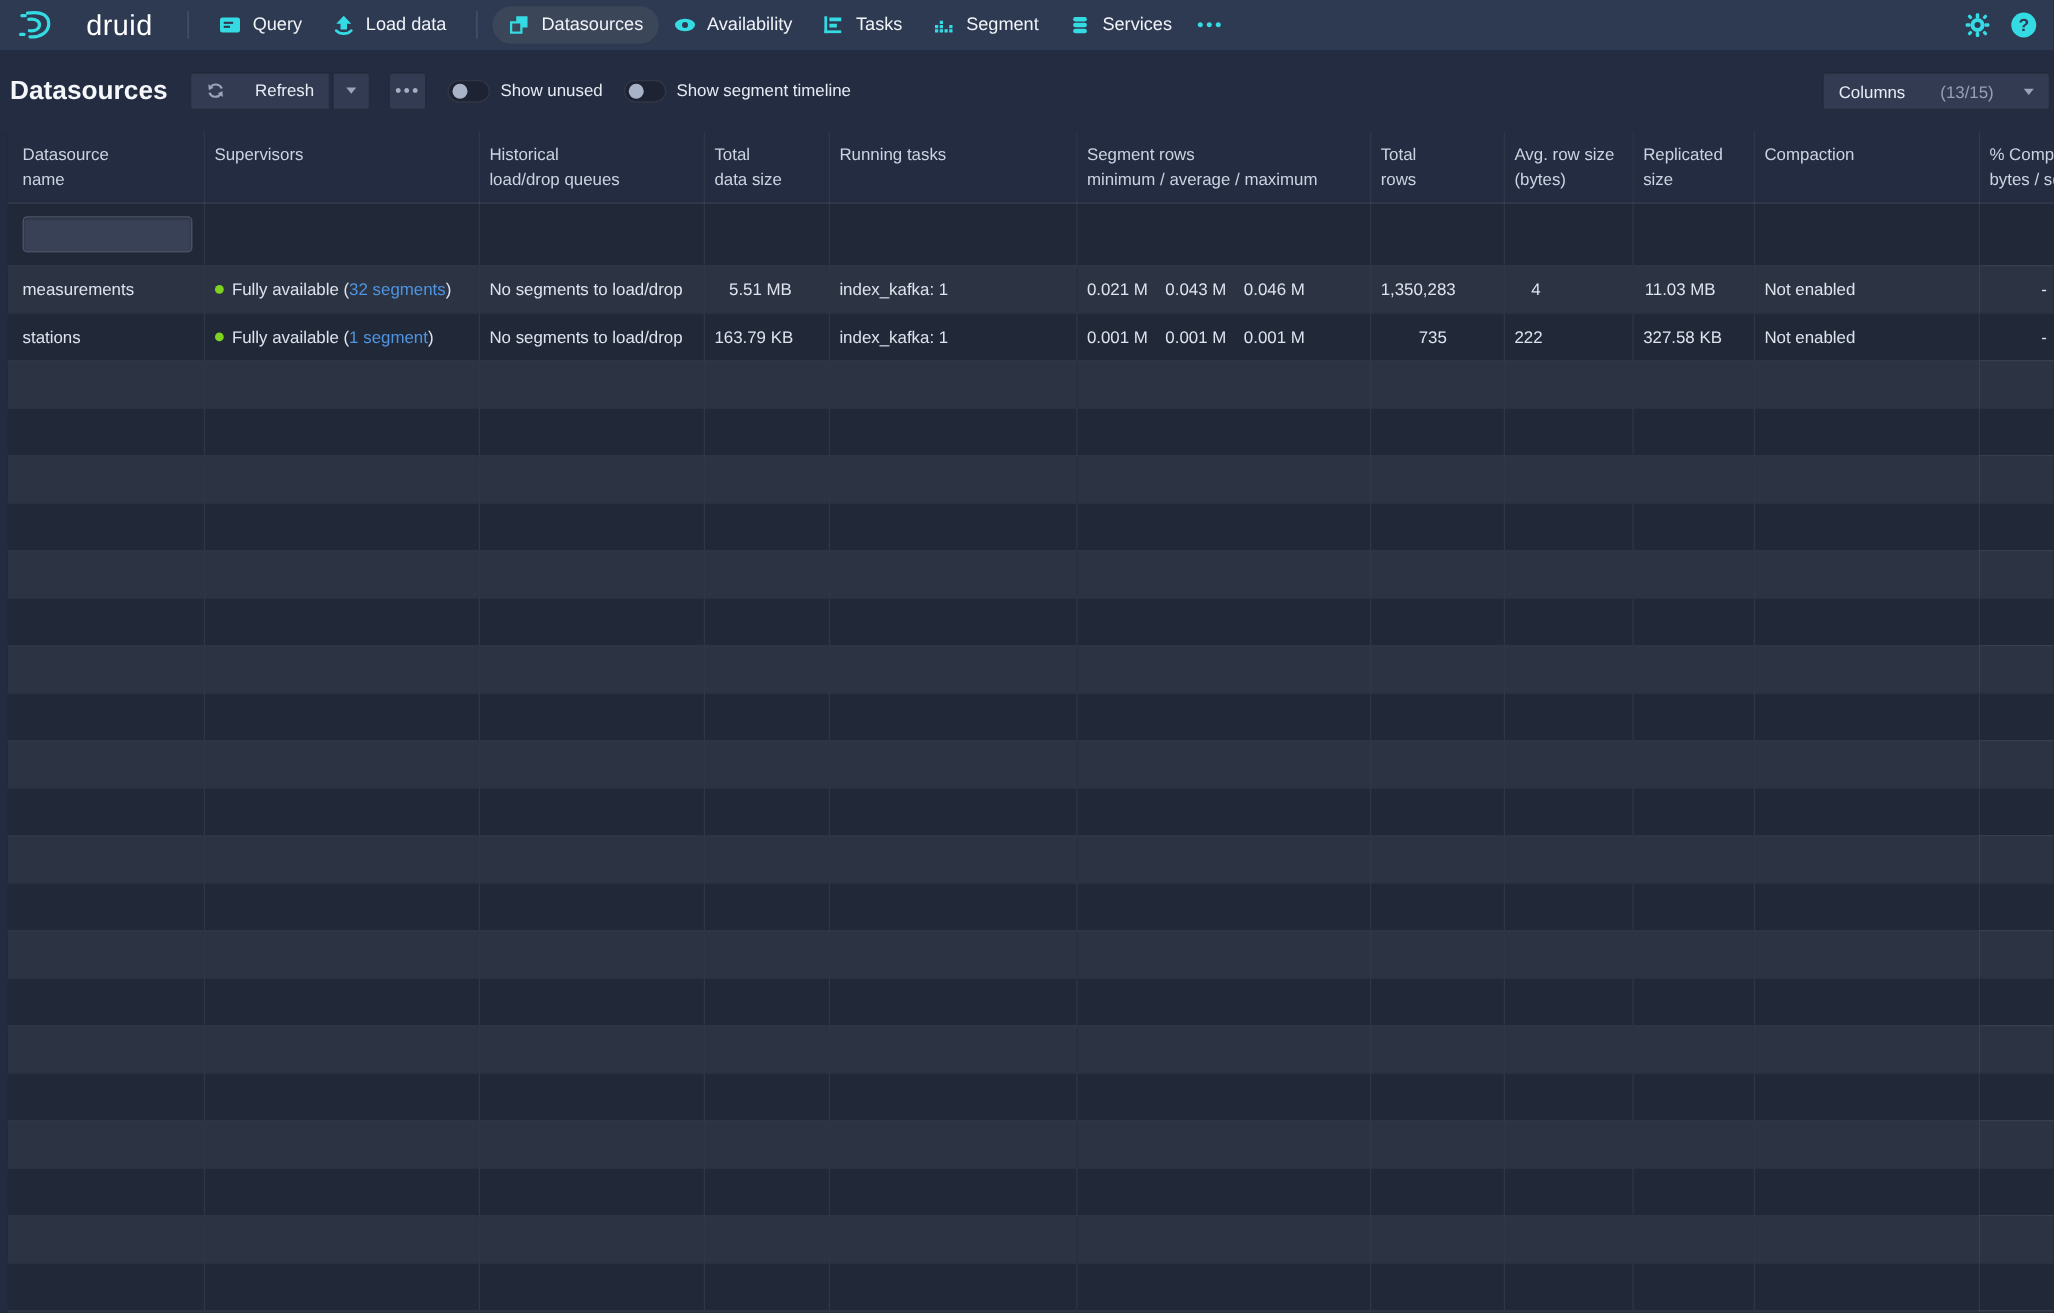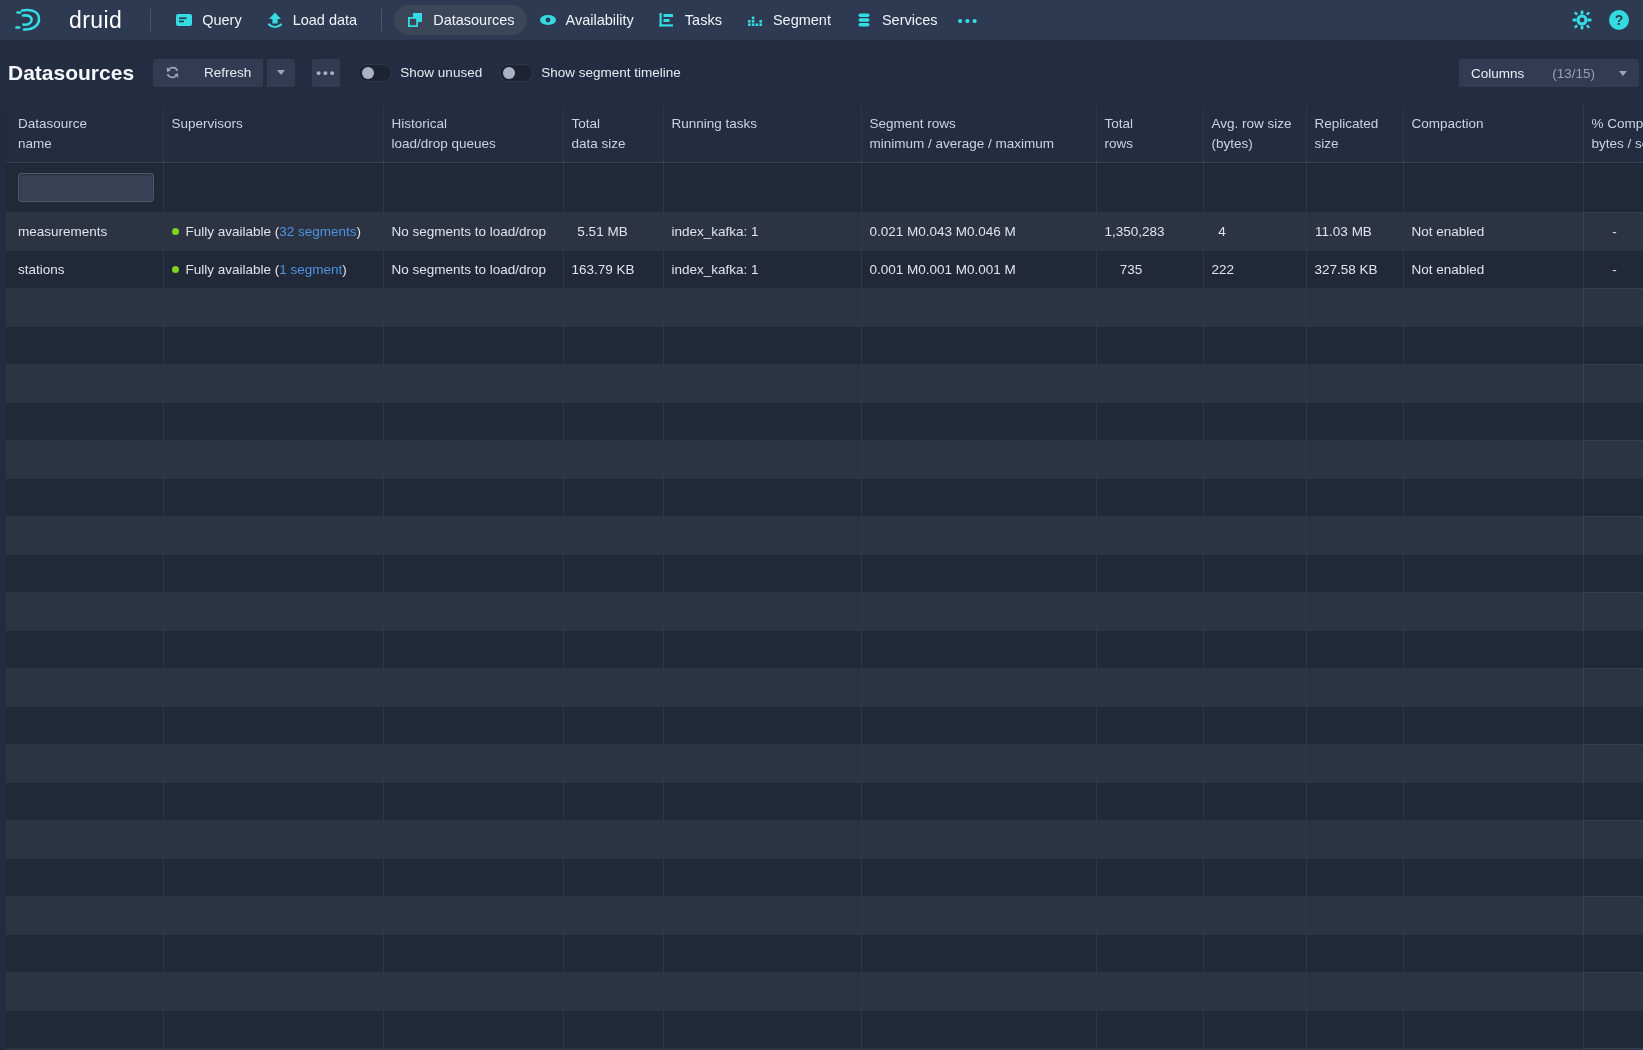--- a/index.html
+++ b/index.html
@@ -62,34 +62,34 @@
     background:#232c41; height:57px; vertical-align:top;
     padding-top:9px; line-height:1.45; color:#ccd3e0; font-size:13.5px;
     border-bottom:1px solid rgba(255,255,255,.10); cursor:pointer;
   }
   th.c10, td.c10 { overflow:visible; }
   tbody tr { height:38px; border-bottom:1px solid rgba(255,255,255,.055); }
   tbody tr:nth-child(even) { background:rgba(255,255,255,.05); }
   tr.filter-row { height:50px; }
   td.c0 { padding-left:12px; }
   th.c0 { padding-left:12px; }
-  td.num { text-align:center; }
+  td.num { text-align:right; }
   td.c3.num { padding-right:29px; }
   td.c6.num { padding-right:45px; }
   td.c7.num { padding-right:73px; }
   td.c8.num { padding-right:30px; }
   td.c10.num { padding-right:11px; }
   .filter-input {
     width:136px; height:29px; background:#394157; border:1px solid rgba(255,255,255,.12);
     border-radius:4px; outline:none; color:#e6eaf2; padding:0 8px; font-size:13.5px;
     box-shadow:inset 0 1px 2px rgba(0,0,0,.3);
   }
   .dot { display:inline-block; width:7px; height:7px; border-radius:50%; background:#7ED321; margin-right:7px; vertical-align:middle; }
   a.cell-link { color:#4e94e0; text-decoration:none; cursor:pointer; }
-  .segcell span { display:inline-block; }
+  .segcell span { display:inline-block; margin-right:14px; }
   .help-circle { width:20px; height:20px; border-radius:50%; background:#35dbe2; color:#2d3a52; font-weight:bold; font-size:14px; display:flex; align-items:center; justify-content:center; cursor:pointer; }
 </style>
 </head>
 <body>
 
 <div class="nav">
   <div class="brand">
     <span class="icon">
       <svg width="30" height="30" viewBox="0 0 30 30" fill="none">
         <path d="M8 5.5 C20 3.5 25 8 25 14 C25 21 18 25 10 24.5" stroke="#35dbe2" stroke-width="2.6" stroke-linecap="round"></path>

